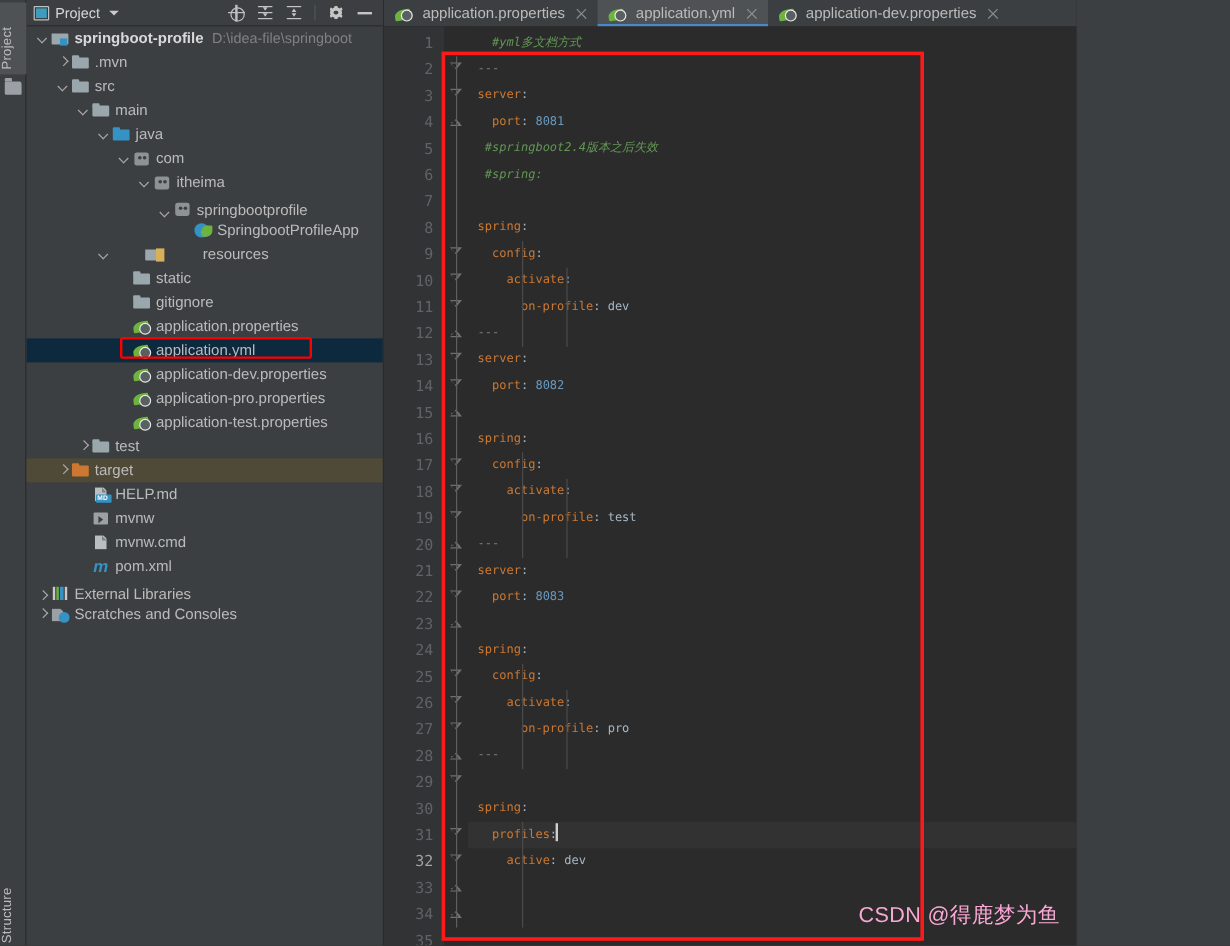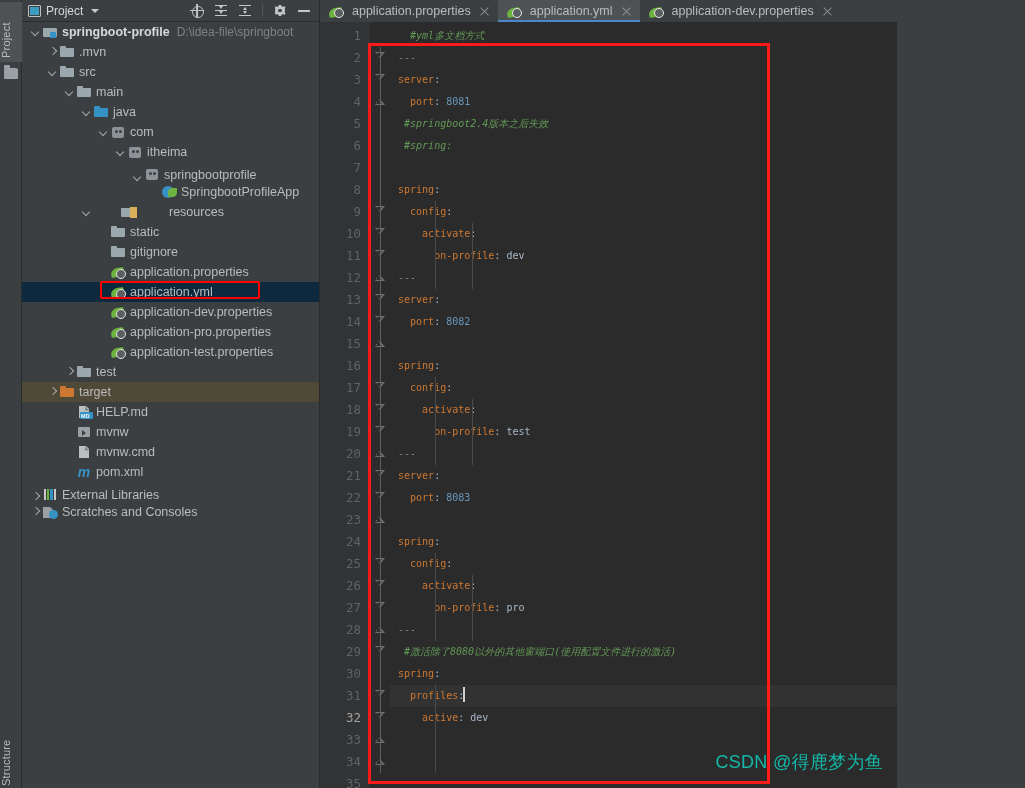--- a/index.html
+++ b/index.html
@@ -230,21 +230,21 @@
   .caret { display:inline-block; width:1.5px; height:15px; background:#cfcfcf;
            vertical-align:-3px; margin-left:-1px; }
 
   
   .annot-code {
     position:absolute; left:48px; top:21px; width:402px; height:741px;
     border:3px solid #ff1a1a; pointer-events:none; z-index:25;
   }
 
   .watermark {
-    position:absolute; right:14px; bottom:14px; color:#14b8a6;
+    position:absolute; right:14px; bottom:14px; color:#f9a8d4;
     font-size:18px; letter-spacing:.3px; z-index:40;
     font-family:"Liberation Sans", sans-serif;
   }
 </style>
 </head>
 <body>
 
 <div id="app">
 
   <div class="toolstrip">
@@ -670,21 +670,21 @@
           <div class="cl"><span class="t-punc">      </span><span class="t-key">on-profile</span><span class="t-punc">: </span><span class="t-str">test</span></div>
           <div class="cl"><span class="t-sep">---</span></div>
           <div class="cl"><span class="t-key">server</span><span class="t-punc">:</span></div>
           <div class="cl"><span class="t-punc">  </span><span class="t-key">port</span><span class="t-punc">: </span><span class="t-num">8083</span></div>
           <div class="cl"></div>
           <div class="cl"><span class="t-key">spring</span><span class="t-punc">:</span></div>
           <div class="cl"><span class="t-punc">  </span><span class="t-key">config</span><span class="t-punc">:</span></div>
           <div class="cl"><span class="t-punc">    </span><span class="t-key">activate</span><span class="t-punc">:</span></div>
           <div class="cl"><span class="t-punc">      </span><span class="t-key">on-profile</span><span class="t-punc">: </span><span class="t-str">pro</span></div>
           <div class="cl"><span class="t-sep">---</span></div>
-          <div class="cl"><span class="t-punc"> </span><span class="t-comment">#激活除了8080以外的其他窗端口(使用配置文件进行的激活)</span></div>
+          <div class="cl"><span class="t-punc"> </span></div>
           <div class="cl"><span class="t-key">spring</span><span class="t-punc">:</span></div>
           <div class="cl cur"><span class="t-punc">  </span><span class="t-key">profiles</span><span class="t-punc">:</span><span class="caret"></span></div>
           <div class="cl"><span class="t-punc">    </span><span class="t-key">active</span><span class="t-punc">: </span><span class="t-str">dev</span></div>
           <div class="cl"></div>
           <div class="cl"></div>
           <div class="indent-guide" style="left: 45px; top: 179px; height: 88px; bottom: auto;"></div>
           <div class="indent-guide" style="left: 82px; top: 201px; height: 66px; bottom: auto;"></div>
           <div class="indent-guide" style="left: 45px; top: 355px; height: 88px; bottom: auto;"></div>
           <div class="indent-guide" style="left: 82px; top: 377px; height: 66px; bottom: auto;"></div>
           <div class="indent-guide" style="left: 45px; top: 531px; height: 88px; bottom: auto;"></div>

